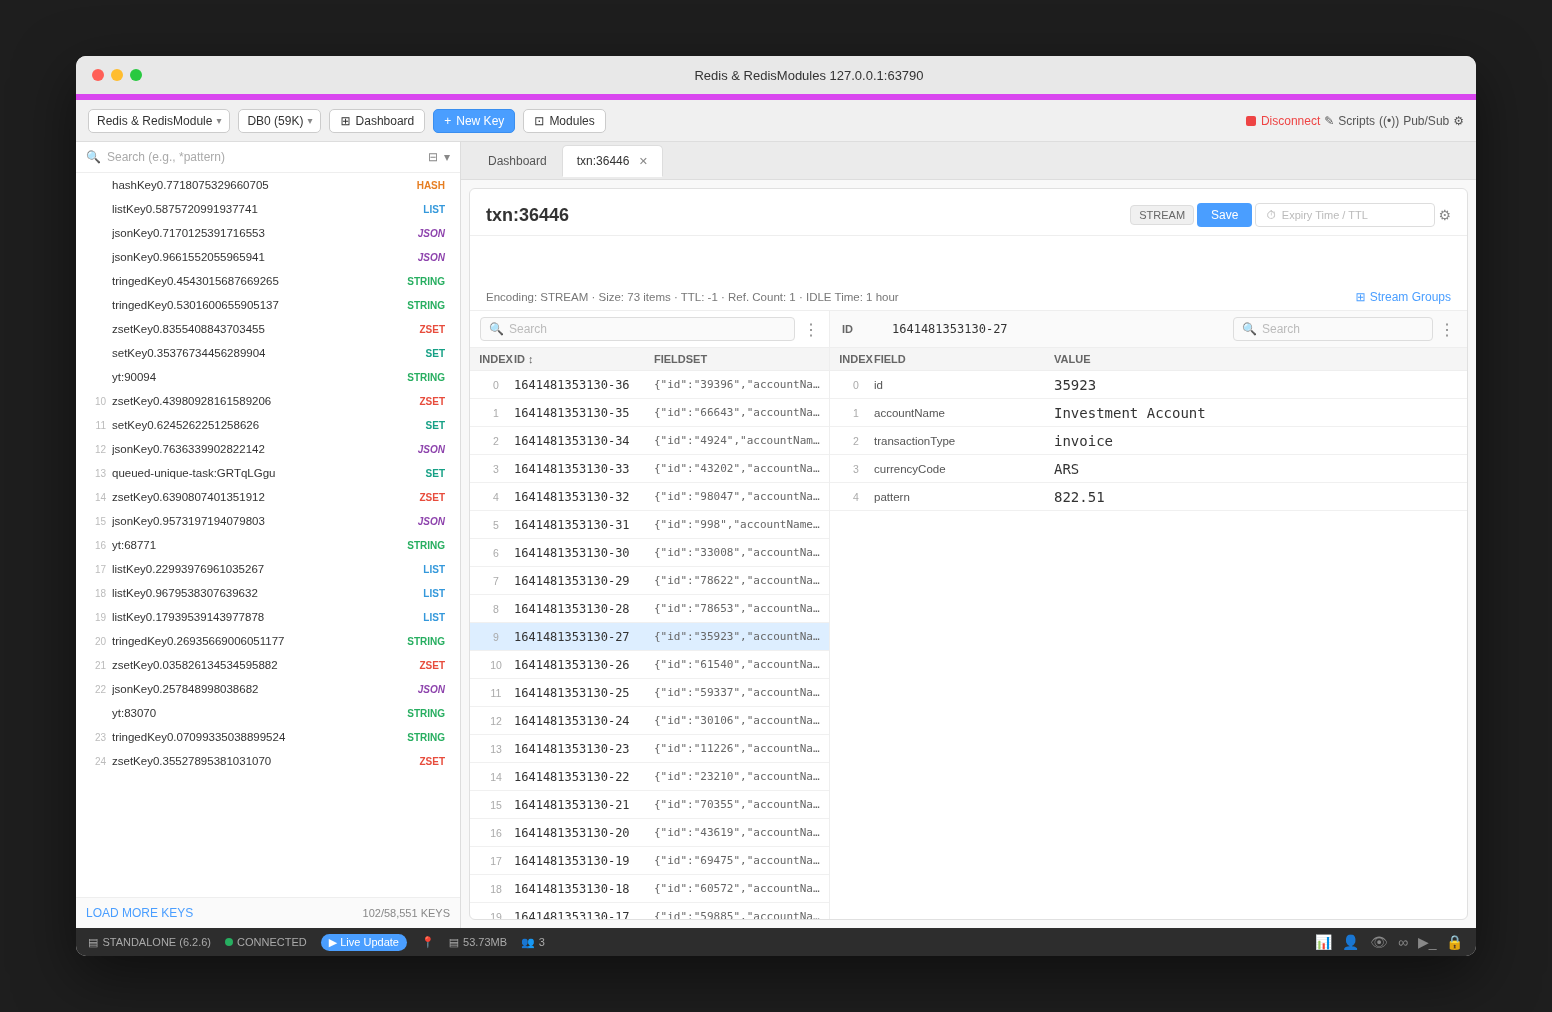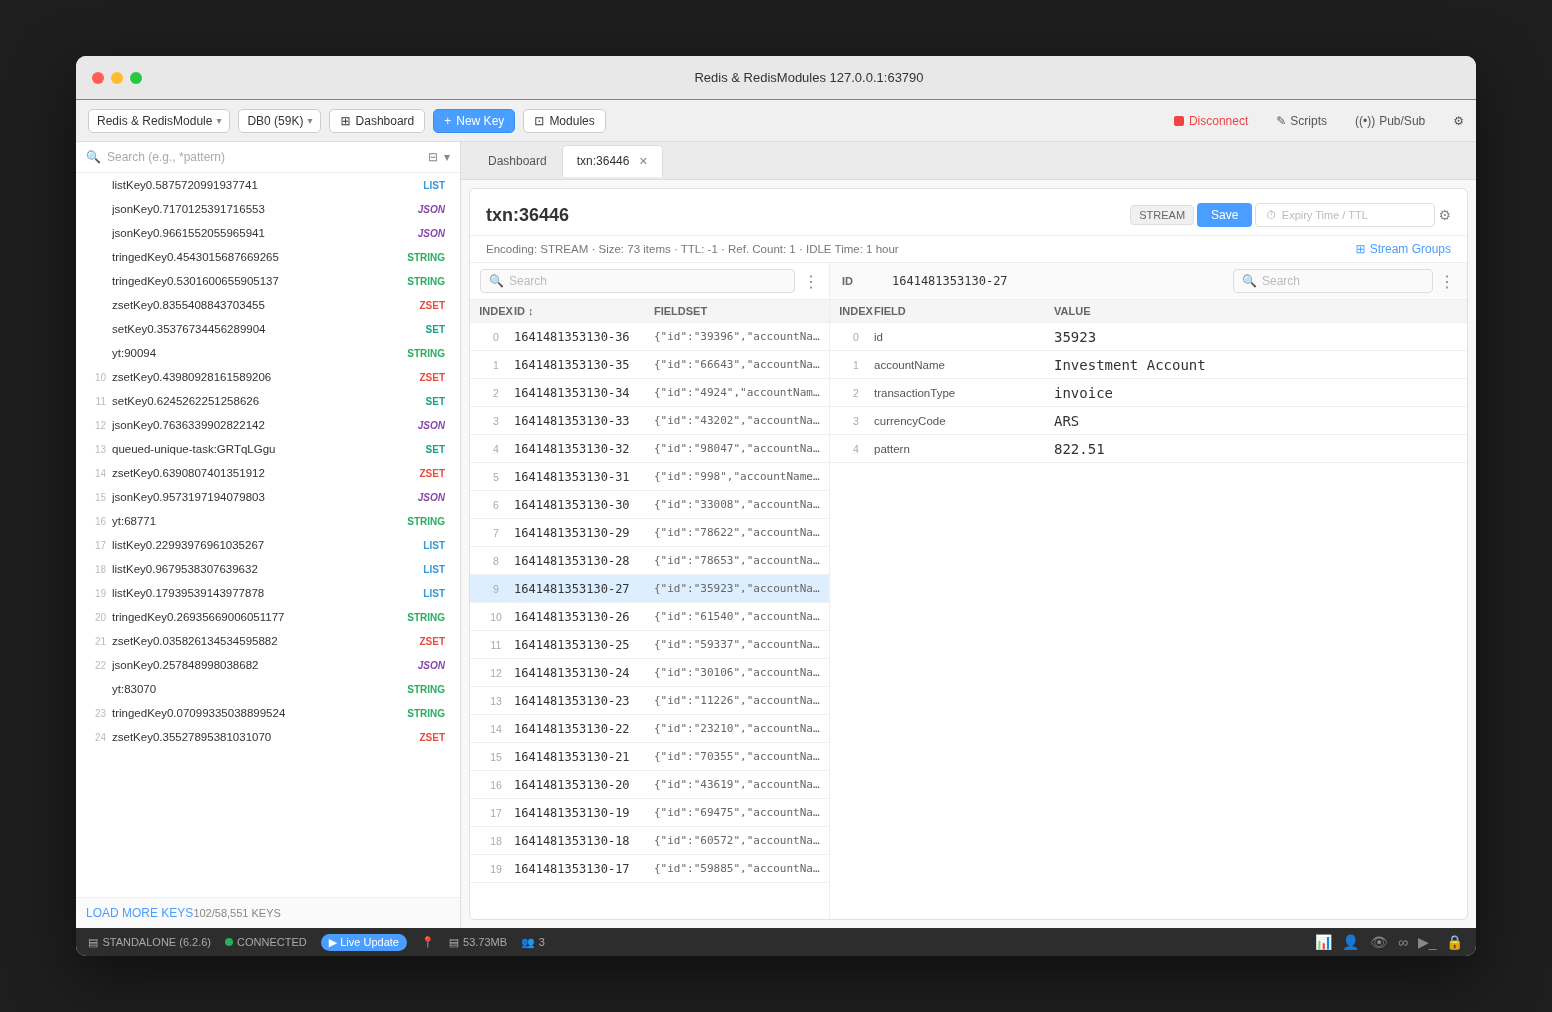--- a/index.html
+++ b/index.html
@@ -23,21 +23,21 @@
       flex-direction: column;
       box-shadow: 0 20px 60px rgba(0,0,0,0.5);
     }
     
     .titlebar {
       background: #e8e8e8;
       height: 44px;
       display: flex;
       align-items: center;
       padding: 0 16px;
-      border-bottom: 1px solid #d946ef;
+      border-bottom: 6px solid #d946ef;
       flex-shrink: 0;
     }
     .traffic-lights {
       display: flex;
       gap: 7px;
       margin-right: 16px;
     }
     .traffic-light {
       width: 12px;
       height: 12px;
@@ -90,21 +90,21 @@
     }
     .toolbar-btn.primary {
       background: #4a9eff;
       border-color: #3a8eef;
       color: white;
     }
     .toolbar-spacer { flex: 1; }
     .toolbar-right {
       display: flex;
       align-items: center;
-      gap: 28px;
+      gap: 4px;
     }
     .disconnect-btn {
       display: flex;
       align-items: center;
       gap: 5px;
       color: #e44;
       font-size: 12px;
       cursor: pointer;
     }
     .disconnect-dot { width: 10px; height: 10px; background: #e44; border-radius: 2px; }
@@ -177,20 +177,21 @@
     .badge-list { color: #3498db; }
     .badge-json { color: #8e44ad; font-style: italic; }
     .badge-string { color: #27ae60; }
     .badge-zset { color: #e74c3c; text-align: center; }
     .badge-set { color: #16a085; }
     .sidebar-footer {
       border-top: 1px solid #eee;
       padding: 8px 10px;
       display: flex;
       align-items: center;
+      justify-content: space-between;
       background: #fafafa;
     }
     .load-more-btn {
       background: none;
       border: none;
       color: #4a9eff;
       font-size: 12px;
       cursor: pointer;
       font-weight: 500;
     }
@@ -295,20 +296,21 @@
     .gear-icon { color: #888; cursor: pointer; font-size: 14px; }
     .editor-meta {
       padding: 6px 16px;
       font-size: 11.5px;
       color: #777;
       border-bottom: 1px solid #eee;
       flex-shrink: 0;
       display: flex;
       align-items: center;
       gap: 6px;
+      margin-top: 48px;
     }
     .stream-groups-btn {
       margin-left: auto;
       display: flex;
       align-items: center;
       gap: 4px;
       color: #4a9eff;
       font-size: 12px;
       cursor: pointer;
     }
@@ -489,20 +491,25 @@
         <span class="search-icon">🔍</span>
         <input type="text" placeholder="Search (e.g., *pattern)" style="">
         <div class="filter-icons">
           <span>⊟</span>
           <span>▾</span>
         </div>
       </div>
       <div class="key-list" id="key-list">
           <div class="key-item">
             <span class="key-index"></span>
+            <span class="key-name">hashKey0.7718075329660705</span>
+            <span class="key-badge badge-hash">HASH</span>
+          </div>
+          <div class="key-item">
+            <span class="key-index"></span>
             <span class="key-name">listKey0.5875720991937741</span>
             <span class="key-badge badge-list">LIST</span>
           </div>
           <div class="key-item">
             <span class="key-index"></span>
             <span class="key-name">jsonKey0.7170125391716553</span>
             <span class="key-badge badge-json">JSON</span>
           </div>
           <div class="key-item">
             <span class="key-index"></span>

